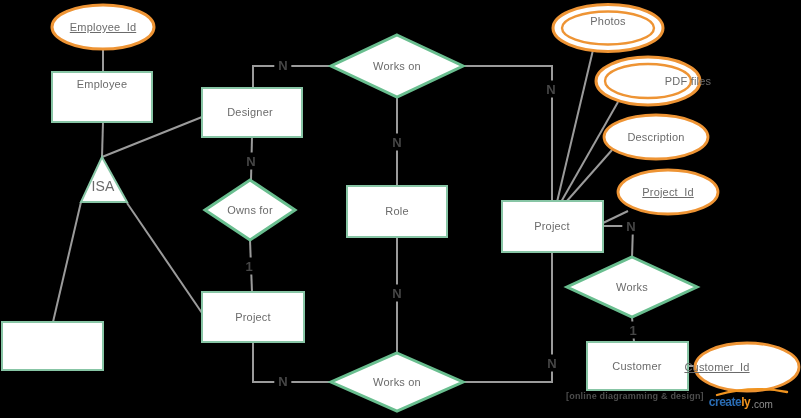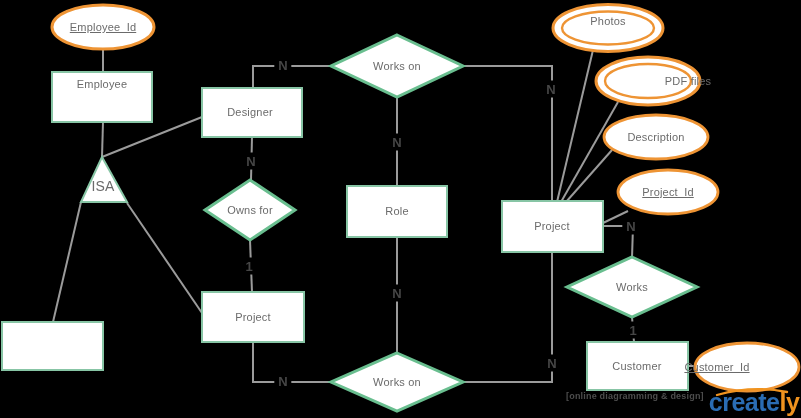--- a/index.html
+++ b/index.html
@@ -42,21 +42,21 @@
   }
   .tagline {
     font-size: 9px;
     font-weight: bold;
     color: #4d4d4d;
     margin: 0 5px 11px 0;
     letter-spacing: 0.2px;
   }
   .logo {
     position: relative;
-    font-size: 25px;
+    font-size: 12px;
     font-weight: bold;
     letter-spacing: -0.5px;
     line-height: 20px;
   }
   .logo .blue { color: #2a6cb3; }
   .logo .orange { color: #f0931f; }
   .logo-swoosh { position: absolute; left: 5px; top: -7px; }
   .domain { font-size: 10px; color: #8f8f8f; margin: 0 0 2px 1px; }
 </style>
 </head>

